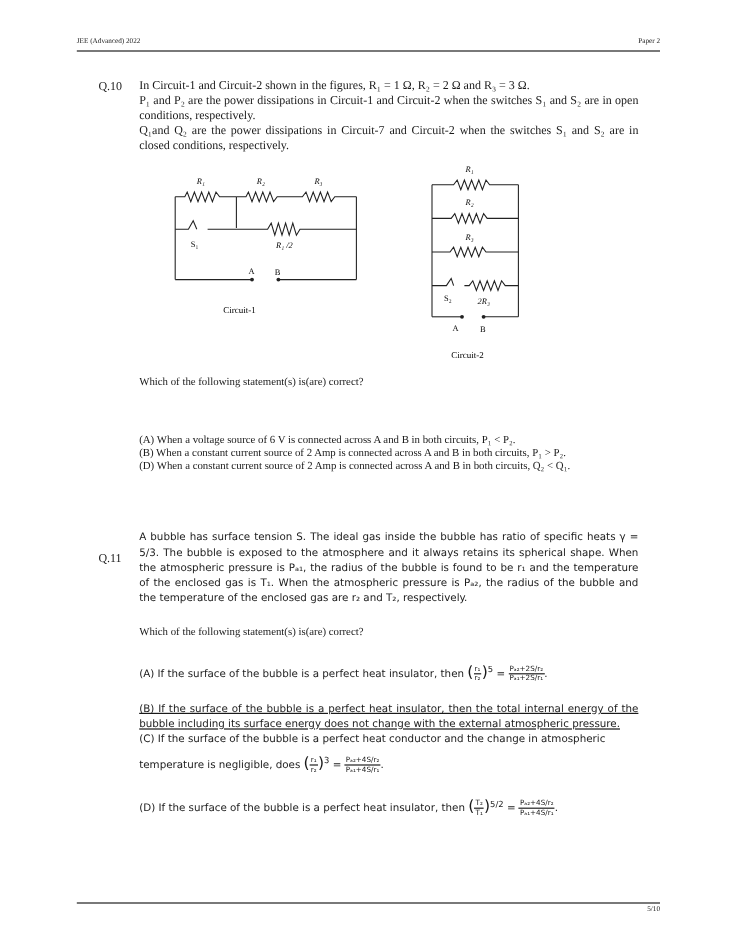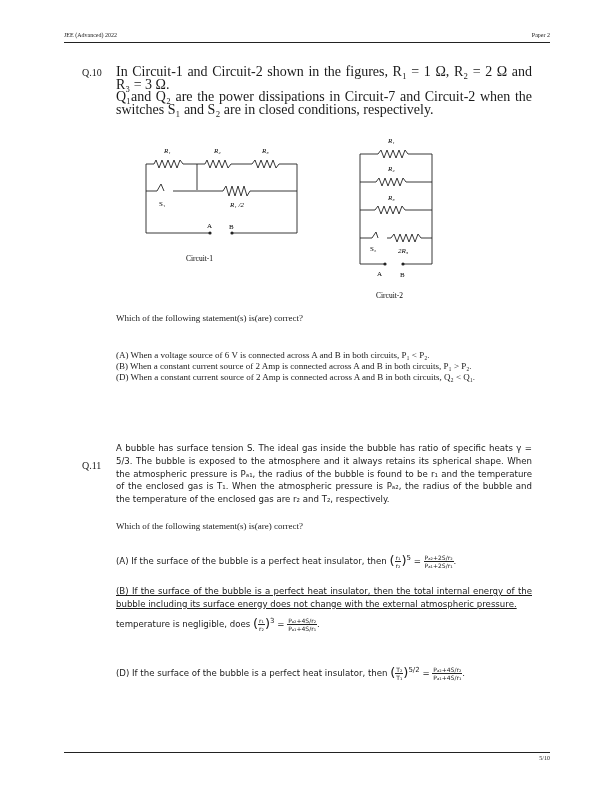--- a/index.html
+++ b/index.html
@@ -3,21 +3,21 @@
 <meta charset="utf-8">
 <style>
   html,body{margin:0;padding:0;background:#fff;}
   body{width:612px;height:792px;position:relative;overflow:hidden;font-family:"Liberation Serif",serif;color:#1a1a1a;}
   .hdr{position:absolute;left:64px;right:62px;top:30px;height:12px;border-bottom:1px solid #222;font-size:6px;}
   .hdr .l{position:absolute;left:0;top:2px;}
   .hdr .r{position:absolute;right:0;top:2px;}
   .ftr{position:absolute;left:64px;right:62px;top:752px;border-top:1px solid #222;font-size:6px;}
   .ftr .r{position:absolute;right:0;top:2px;}
   .qnum{position:absolute;left:82px;font-size:10px;}
-  .qtext{position:absolute;left:116px;width:416px;font-size:14px;line-height:12.5px;text-align:justify;}
+  .qtext{position:absolute;left:116px;width:416px;font-size:10px;line-height:12.5px;text-align:justify;}
   .qtext p{margin:0;}
   .sans{font-family:"DejaVu Sans",sans-serif;font-size:8.6px;line-height:12.8px;}
   .opt{margin:0;}
   svg text{font-family:"Liberation Serif",serif;}
   .frac{display:inline-block;vertical-align:middle;text-align:center;font-size:6px;line-height:7px;}
   .frac .num{display:block;border-bottom:0.6px solid #222;padding:0 1px;}
   .frac .den{display:block;}
   .paren{font-size:13px;vertical-align:middle;}
   .sup{font-size:7px;vertical-align:super;}
 </style>
@@ -25,20 +25,21 @@
 <body>
 
 <div class="hdr">
   <span class="l">JEE (Advanced) 2022</span>
   <span class="r">Paper 2</span>
 </div>
 
 <div class="qnum" style="top:67px;">Q.10</div>
 <div class="qtext" style="top:66px;">
   <p>In Circuit-1 and Circuit-2 shown in the figures, R₁ = 1 Ω, R₂ = 2 Ω and R₃ = 3 Ω.</p>
+  <p>P₁ and P₂ are the power dissipations in Circuit-1 and Circuit-2 when the switches S₁ and S₂ are in open conditions, respectively.</p>
   <p>Q₁and Q₂ are the power dissipations in Circuit-7 and Circuit-2 when the switches S₁ and S₂ are in closed conditions, respectively.</p>
 </div>
 
 <svg style="position:absolute;left:140px;top:140px;" width="180" height="130" viewBox="0 0 180 130">
   <g stroke="#222" stroke-width="0.9" fill="none">
 
     <polyline points="6,24 14,24 16,20 19,28 22,20 25,28 28,20 31,28 34,20 37,28 40,20 43,24 57,24"></polyline>
     <polyline points="57,24 65,24 67,20 70,28 73,20 76,28 79,20 82,28 85,20 88,28 91,24 100,24"></polyline>
     <polyline points="100,24 112,24 115,20 118,28 121,20 124,28 127,20 130,28 133,20 136,28 139,24 157,24"></polyline>
     <line x1="6" y1="24" x2="6" y2="93"></line>
@@ -81,21 +82,21 @@
   <text x="38" y="41" font-size="7" font-style="italic">R₂</text>
   <text x="38" y="70" font-size="7" font-style="italic">R₃</text>
   <text x="20" y="121" font-size="7">S₂</text>
   <text x="48" y="123" font-size="7" font-style="italic">2R₃</text>
   <text x="27" y="146" font-size="7">A</text>
   <text x="50" y="147" font-size="7">B</text>
   <text x="26" y="168" font-size="7.5">Circuit-2</text>
 </svg>
 
 <div class="qtext" style="top:312px;font-size:9px;">Which of the following statement(s) is(are) correct?</div>
-<div class="qtext" style="top:350px;font-size:9px;line-height:11px;">
+<div class="qtext" style="top:361px;font-size:9px;line-height:11px;">
   <p class="opt">(A) When a voltage source of 6 V is connected across A and B in both circuits, P₁ &lt; P₂.</p>
   <p class="opt">(B) When a constant current source of 2 Amp is connected across A and B in both circuits, P₁ &gt; P₂.</p>
   <p class="opt">(D) When a constant current source of 2 Amp is connected across A and B in both circuits, Q₂ &lt; Q₁.</p>
 </div>
 
 <div class="qnum" style="top:460px;">Q.11</div>
 <div class="qtext sans" style="top:442px;">A bubble has surface tension S. The ideal gas inside the bubble has ratio of specific heats γ = 5/3. The bubble is exposed to the atmosphere and it always retains its spherical shape. When the atmospheric pressure is Pₐ₁, the radius of the bubble is found to be r₁  and the temperature of the enclosed gas is T₁. When the atmospheric pressure is Pₐ₂, the radius of the bubble and the temperature of the enclosed gas are r₂  and T₂, respectively.</div>
 <div class="qtext" style="top:520px;font-size:9px;">Which of the following statement(s) is(are) correct?</div>
 
 <div class="qtext sans" style="top:552px;">
@@ -103,20 +104,21 @@
   <span>
     <span class="paren">(</span><span class="frac"><span class="num">r₁</span><span class="den">r₂</span></span><span class="paren">)</span><span class="sup">5</span>
     =
     <span class="frac"><span class="num"><span>Pₐ₂+</span><span>2S</span>/<span>r₂</span></span><span class="den"><span>Pₐ₁+</span><span>2S</span>/<span>r₁</span></span></span>.
   </span>
 </div>
 
 <div class="qtext sans" style="top:585px;text-decoration:underline;">(B) If the surface of the bubble is a perfect heat insulator, then the total internal energy of the bubble including its surface energy does not change with the external atmospheric pressure.</div>
 
 <div class="qtext sans" style="top:610px;">
+  <p>(C) If the surface of the bubble is a perfect heat conductor and the change in atmospheric</p>
   <p style="margin-top:5px;">
     <span>temperature is negligible, does</span>
     <span class="paren">(</span><span class="frac"><span class="num">r₁</span><span class="den">r₂</span></span><span class="paren">)</span><span class="sup">3</span>
     =
     <span class="frac"><span class="num"><span>Pₐ₂+</span><span>4S</span>/<span>r₂</span></span><span class="den"><span>Pₐ₁+</span><span>4S</span>/<span>r₁</span></span></span>.
   </p>
 </div>
 
 <div class="qtext sans" style="top:664px;">
   <span>(D) If the surface of the bubble is a perfect heat insulator, then</span>

